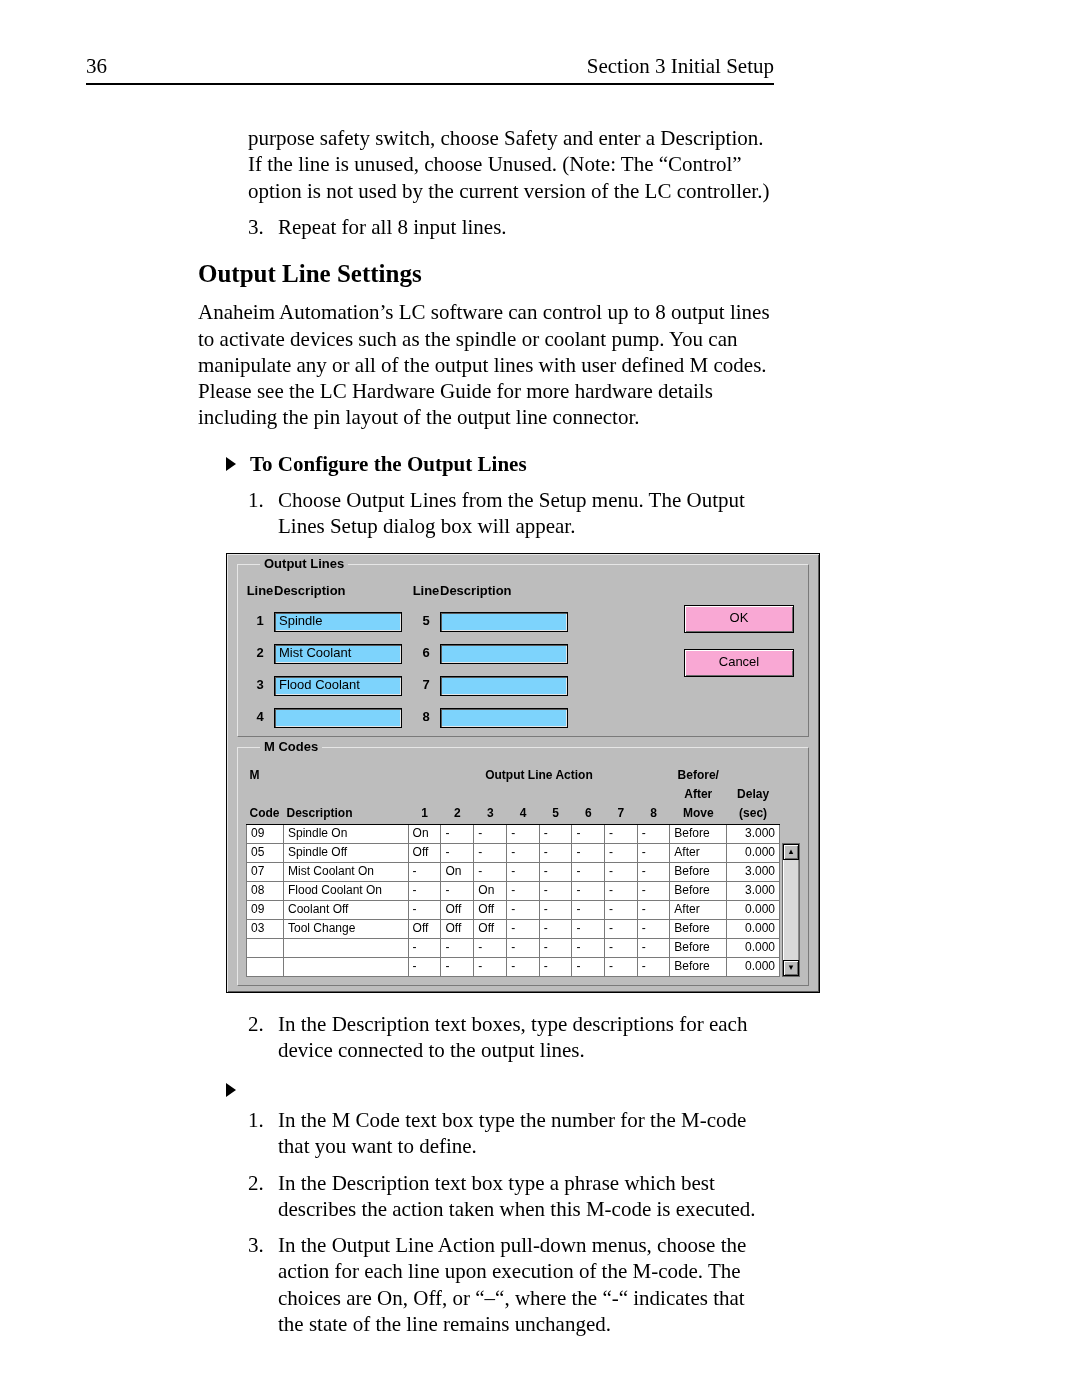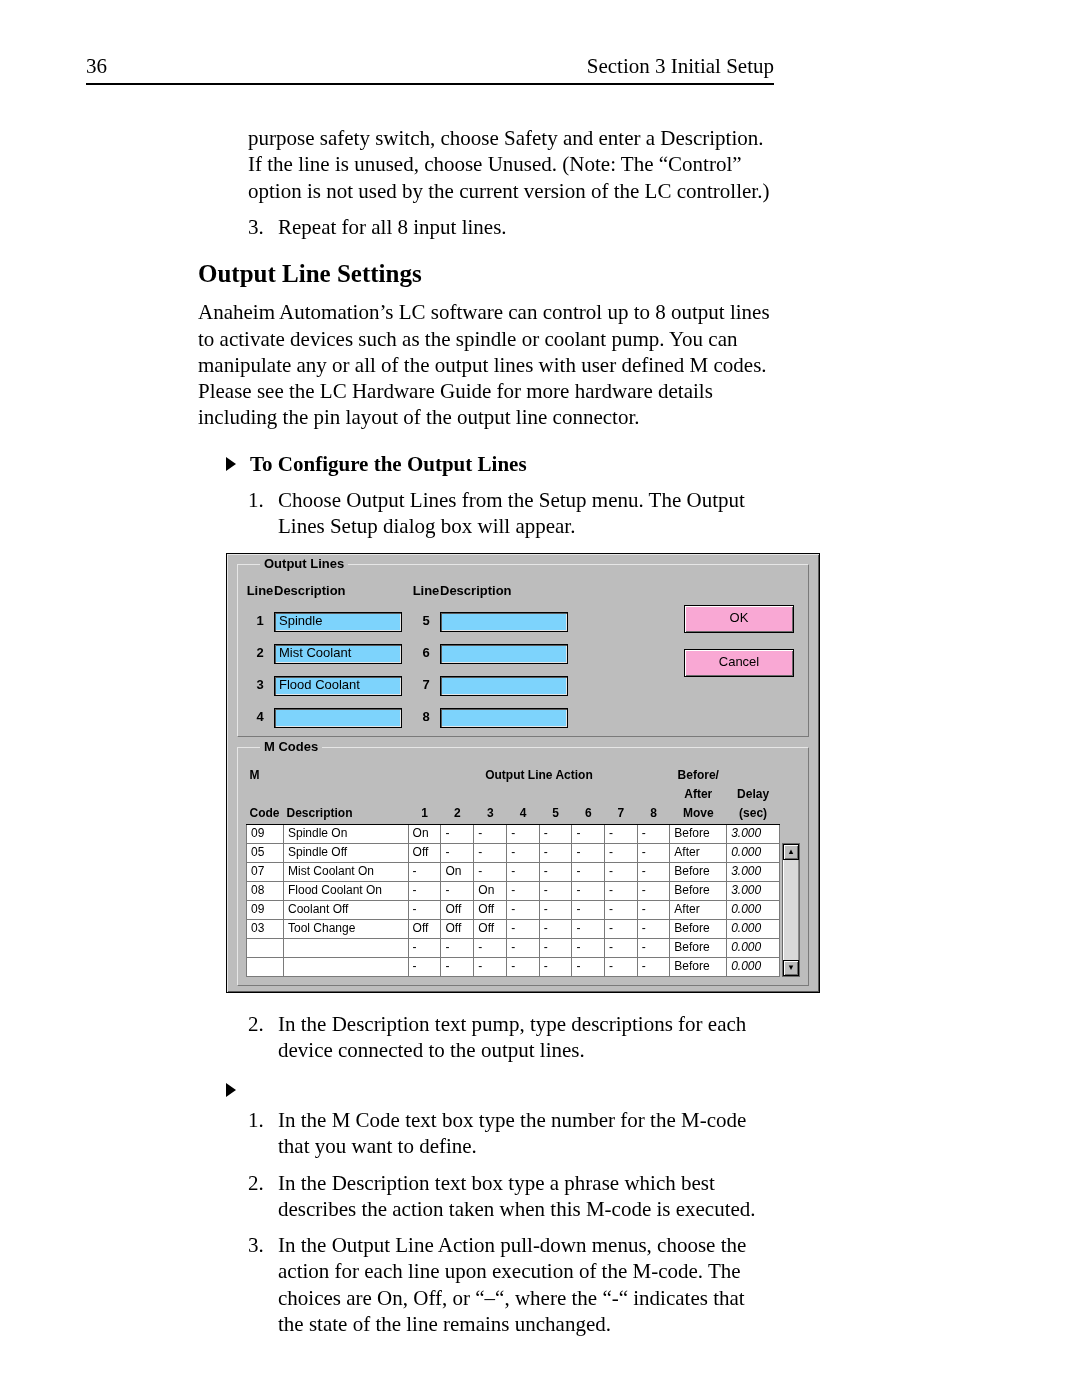--- a/index.html
+++ b/index.html
@@ -186,21 +186,21 @@
     background: #fff;
     padding: 1px 4px;
     height: 16px;
     font-size: 12px;
     white-space: nowrap;
   }
   .mtable td.num { width: 28px; }
   .mtable td.desc { width: 116px; }
   .mtable td.act { width: 24px; }
   .mtable td.move { width: 48px; }
-  .mtable td.delay { width: 44px; text-align: left; font-style: italic; }
+  .mtable td.delay { width: 44px; text-align: right; }
   .action-span {
     text-align: center;
   }
   .scrollbar {
     width: 16px;
     background: #d9d9d9;
     border: 1px solid #6a6a6a;
     box-shadow: inset 1px 1px 0 #fff, inset -1px -1px 0 #8a8a8a;
     display: flex;
     flex-direction: column;
@@ -474,21 +474,21 @@
               <div class="scroll-btn">▾</div>
             </div>
             </div>
           </div>
 
         </div>
       </div>
 
       <div class="num-item">
         <span class="num">2.</span>
-        <span class="txt">In the Description text pump, type descriptions for each device connected to the output lines.</span>
+        <span class="txt">In the Description text boxes, type descriptions for each device connected to the output lines.</span>
       </div>
     </div>
 
     <div class="arrow-head">
       <span class="tri"></span>
     </div>
 
     <div class="ol-steps">
       <div class="num-item">
         <span class="num">1.</span>

